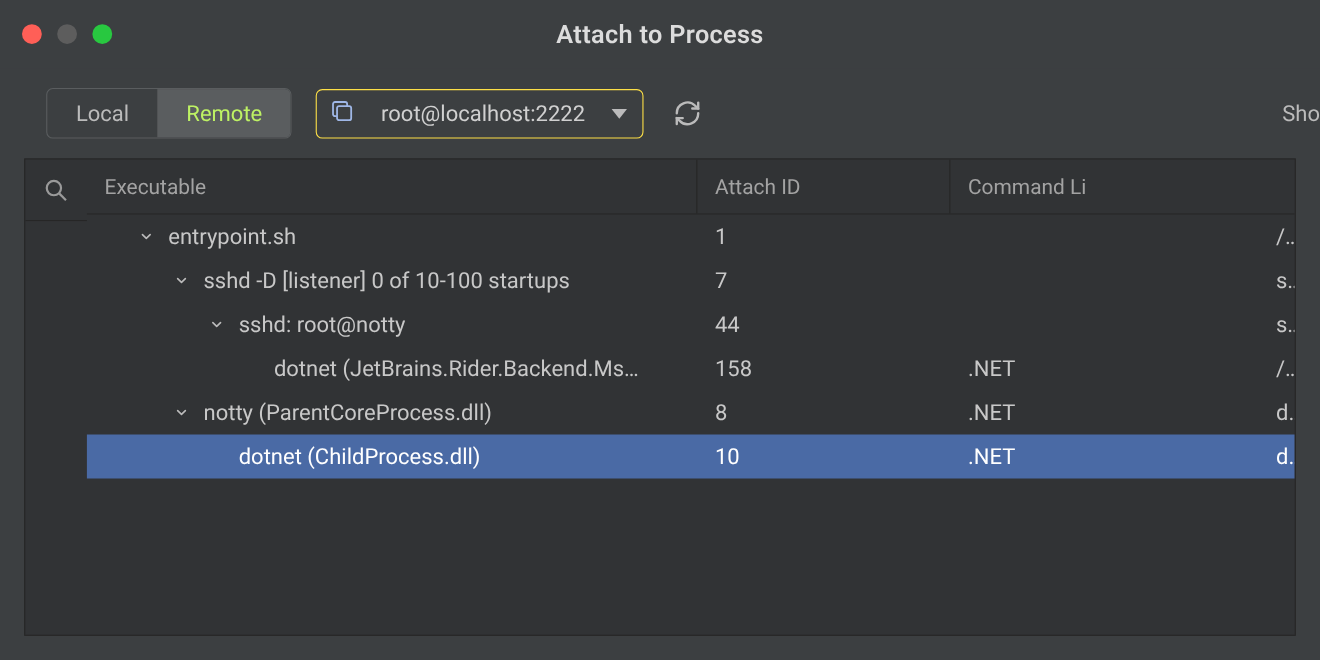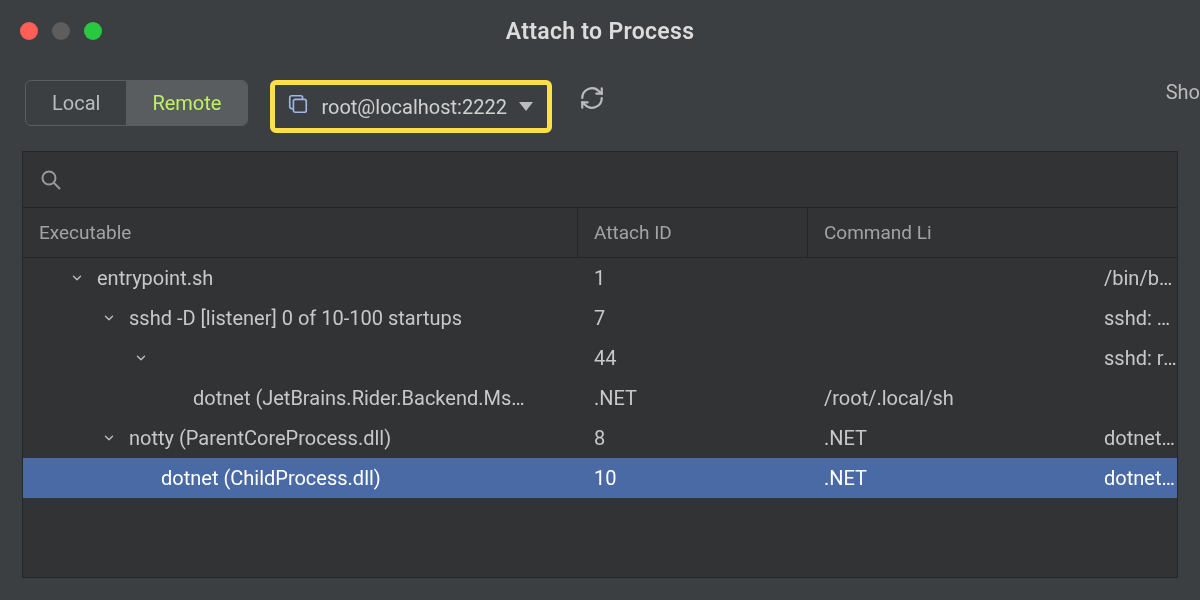--- a/index.html
+++ b/index.html
@@ -18,47 +18,47 @@
   .dot { width:18px; height:18px; border-radius:50%; }
   .dot.red { background:#ff5f57; }
   .dot.yellow { background:#5d5d5d; }
   .dot.green { background:#28c840; }
   .title {
     position:absolute; left:50%; transform:translateX(-50%);
     color:#dcdcdc; font-weight:600; font-size:23px; letter-spacing:0.3px;
     white-space:nowrap;
   }
   .toolbar {
-    display:flex; align-items:flex-start; gap:22px;
-    padding: 18px 0 18px 25px;
+    display:flex; align-items:center; gap:22px;
+    padding: 18px 0 18px 42px;
   }
   .seg {
     display:flex; border:1px solid #5a5d5f; border-radius:6px; overflow:hidden;
     background:#3c3f41;
   }
   .seg-btn {
     padding:10px 26px; font-size:20px; color:#bbbbbb; cursor:pointer;
   }
   .seg-btn.active { background:#5a5d5f; color:#bef264; }
   .host-dd {
-    display:flex; align-items:center; gap:12px;
-    border:5px solid #fde047; border-radius:6px;
+    display:flex; align-items:center; gap:24px;
+    border:1px solid #fde047; border-radius:6px;
     padding:8px 14px 8px 12px; cursor:pointer;
     background:#3c3f41;
   }
   .host-dd .txt { color:#d0d0d0; font-size:20px; }
   .chev { width:0;height:0;border-left:7px solid transparent;border-right:7px solid transparent;border-top:9px solid #bbbbbb; }
   .refresh-btn { display:flex; align-items:center; justify-content:center; width:36px; height:36px; cursor:pointer; }
   .right-link { margin-left:auto; margin-right:0; color:#bbbbbb; font-size:20px; cursor:pointer; white-space:nowrap; }
   .panel {
     margin: 0 22px 22px 22px;
     flex:1; min-height:0;
     background:#313335;
     border:1px solid #262626;
-    display:flex; flex-direction:column;
+    display:flex; flex-direction:row;
     overflow:hidden;
   }
   .search-row { height:56px; display:flex; align-items:center; padding:0 16px; border-bottom:1px solid #262626; }
   .table { width:100%; }
   .thead, .trow {
     display:grid;
     grid-template-columns: 555px 230px 280px 1fr;
     align-items:center;
   }
   .thead {
@@ -168,31 +168,33 @@
             <div class="cell">sshd: /usr/sbi</div>
           </div>
           <div class="trow">
             <div class="cell exe-cell">
               <span class="spacer" style="width: 98px;"></span>
               <span class="twisty" style="color: rgb(187, 187, 187);">
                 <svg width="14" height="14" viewBox="0 0 24 24" fill="none" stroke="currentColor" stroke-width="2.5" stroke-linecap="round" stroke-linejoin="round">
                   <polyline points="6 9 12 15 18 9"></polyline>
                 </svg>
               </span>
+              <span>sshd: root@notty</span>
             </div>
             <div class="cell">44</div>
             <div class="cell"></div>
             <div class="cell">sshd: root@no</div>
           </div>
           <div class="trow">
             <div class="cell exe-cell">
               <span class="spacer" style="width: 130px;"></span>
               <span class="twisty" style="color: rgb(187, 187, 187);"></span>
               <span>dotnet (JetBrains.Rider.Backend.Ms…</span>
             </div>
+            <div class="cell">158</div>
             <div class="cell">.NET</div>
             <div class="cell">/root/.local/sh</div>
           </div>
           <div class="trow">
             <div class="cell exe-cell">
               <span class="spacer" style="width: 66px;"></span>
               <span class="twisty" style="color: rgb(187, 187, 187);">
                 <svg width="14" height="14" viewBox="0 0 24 24" fill="none" stroke="currentColor" stroke-width="2.5" stroke-linecap="round" stroke-linejoin="round">
                   <polyline points="6 9 12 15 18 9"></polyline>
                 </svg>

